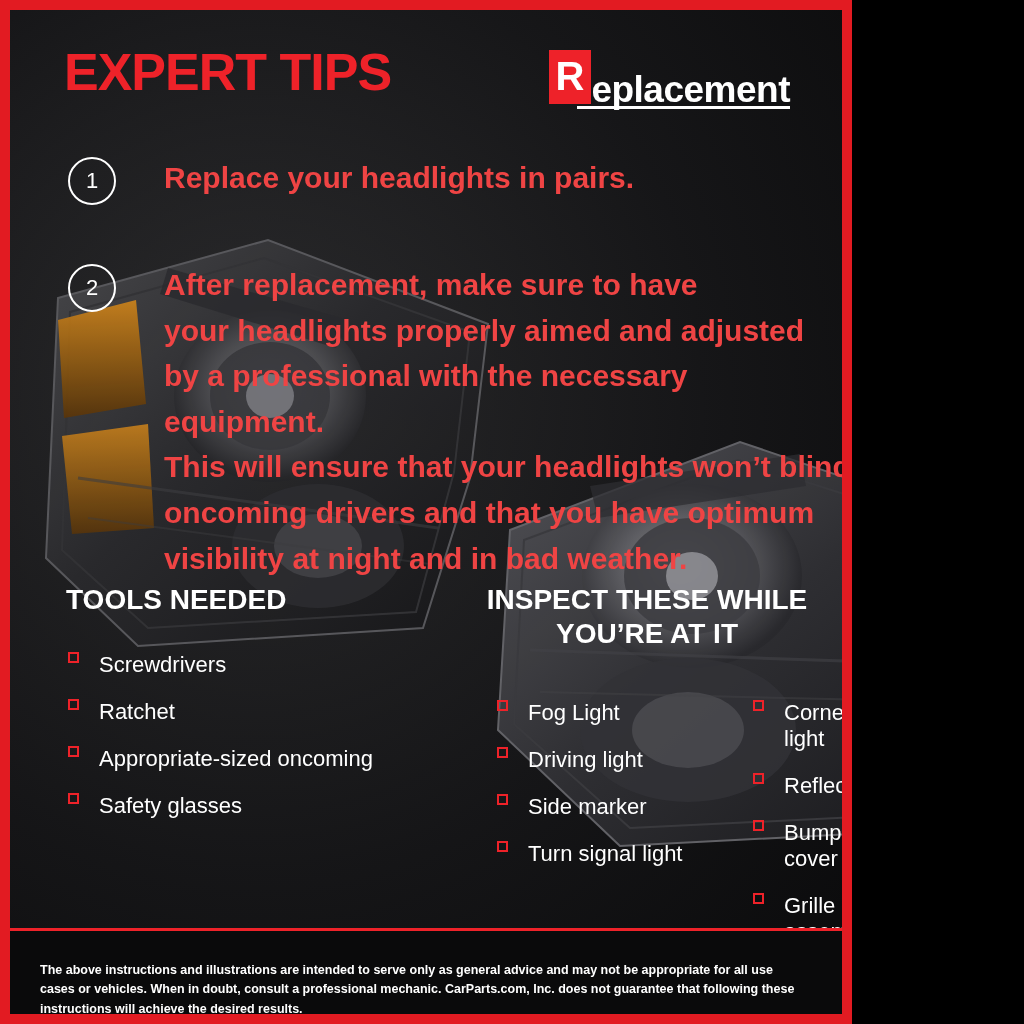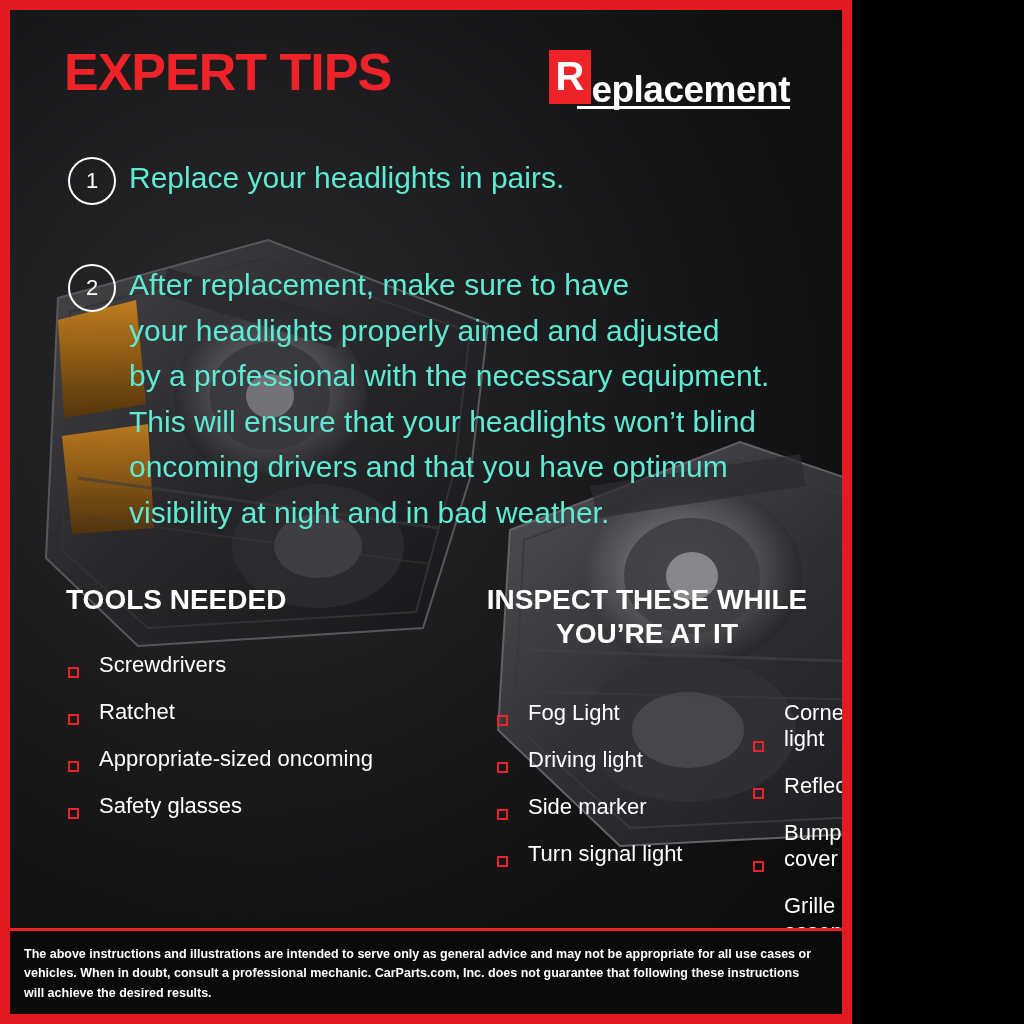--- a/index.html
+++ b/index.html
@@ -119,25 +119,25 @@
     border-radius: 50%;
     color: #ffffff;
     font-size: 22px;
     display: flex;
     align-items: center;
     justify-content: center;
     flex: 0 0 auto;
     margin-top: 2px;
   }
   .tip-text {
-    margin-left: 13px;
+    margin-left: 48px;
     font-size: 30px;
     line-height: 1.52;
-    color: #5eead4;
-    font-weight: 400;
+    color: #ef4444;
+    font-weight: 700;
     white-space: pre-line;
   }
   #tip1 { left: 68px; top: 155px; }
   #tip2 { left: 68px; top: 262px; }
 
   
   .col-head {
     position: absolute;
     z-index: 10;
     font-size: 28px;
@@ -153,21 +153,21 @@
 
   .list {
     position: absolute;
     z-index: 10;
     list-style: none;
     margin: 0;
     padding: 0;
   }
   .list li {
     display: flex;
-    align-items: flex-end;
+    align-items: flex-start;
     margin-bottom: 21px;
     font-size: 22px;
     color: #ffffff;
     font-weight: 300;
   }
   .bullet {
     width: 11px;
     height: 11px;
     border: 2px solid #ee2229;
     flex: 0 0 auto;
@@ -185,21 +185,21 @@
     right: 10px;
     bottom: 10px;
     height: 86px;
     background: #0a0a0b;
     border-top: 3px solid #ee2229;
     z-index: 20;
     box-sizing: border-box;
     padding: 14px 24px 0 14px;
   }
   .footer p {
-    margin: 0;
+    margin: 16px;
     font-size: 12.5px;
     line-height: 1.55;
     font-weight: bold;
     color: #ffffff;
     letter-spacing: 0px;
   }
 </style>
 </head>
 <body>
 

